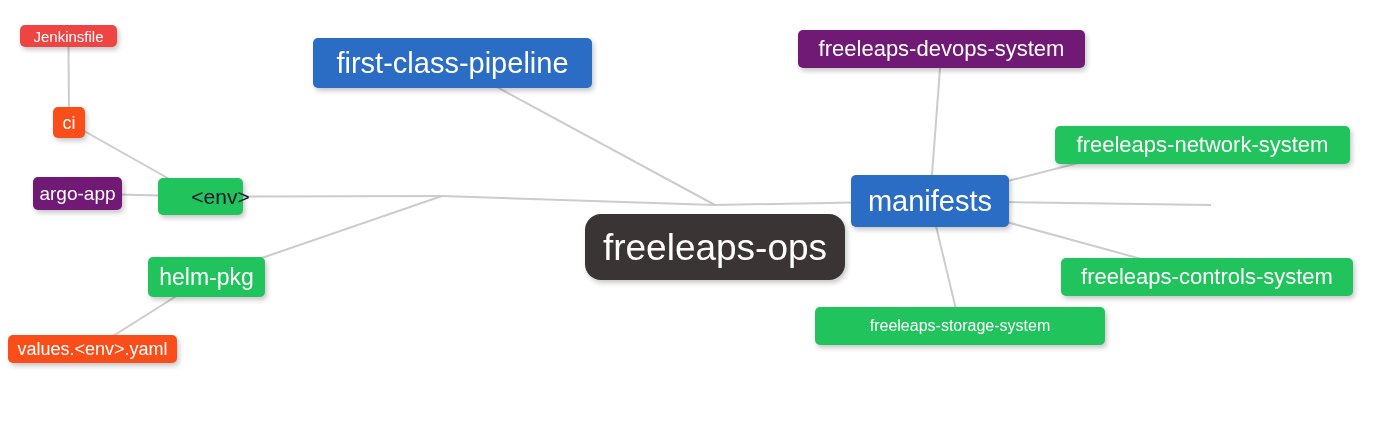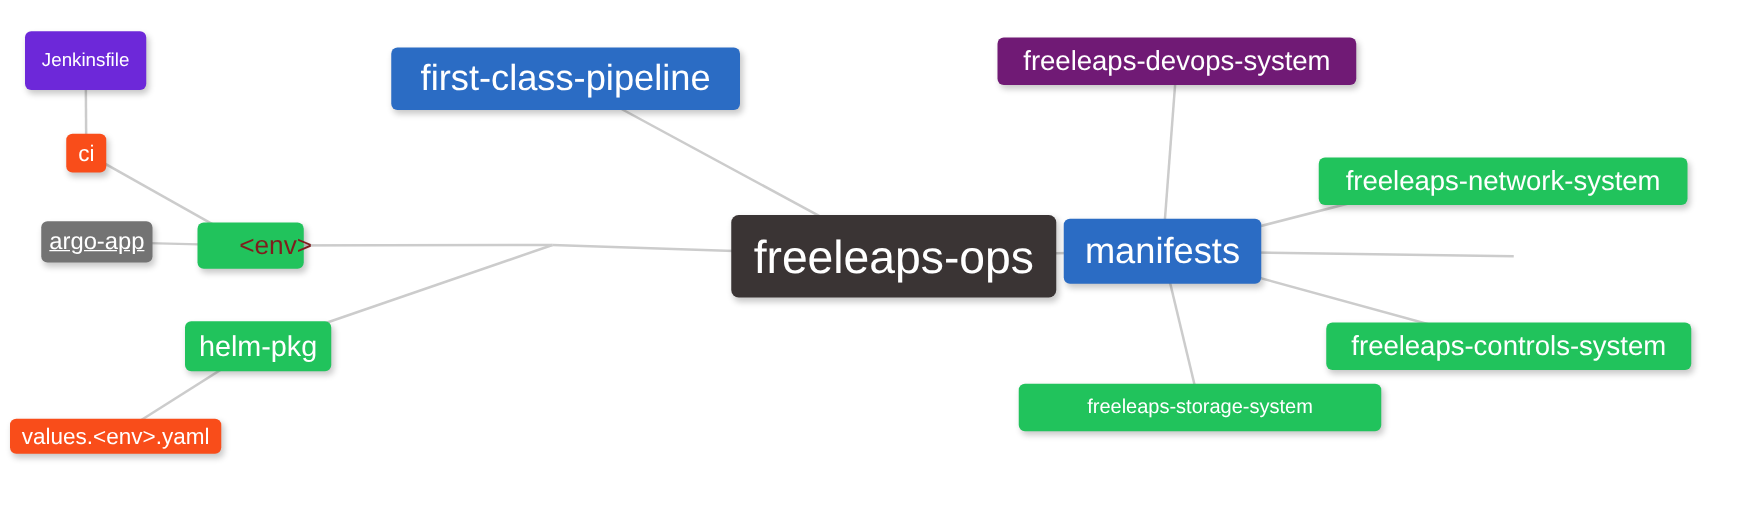--- a/index.html
+++ b/index.html
@@ -37,21 +37,21 @@
     align-items: center;
     justify-content: center;
     color: #ffffff;
     border-radius: 5px;
     box-shadow: 2px 3px 5px rgba(0,0,0,0.22);
     white-space: nowrap;
     cursor: default;
     user-select: none;
     line-height: 1;
   }
-  .node.root { border-radius: 6px; }
+  .node.root { border-radius: 16px; margin-top: 42px; }
 </style>
 </head>
 <body>
 
 <div id="mindmap">
   <svg id="edges-layer" xmlns="http://www.w3.org/2000/svg" width="1390" height="421" viewBox="0 0 1390 421">
       <line x1="68.5" y1="41.5" x2="69" y2="122.5" stroke="#CCCCCC" stroke-width="2"></line>
       <line x1="69" y1="122.5" x2="200.5" y2="196.5" stroke="#CCCCCC" stroke-width="2"></line>
       <line x1="77.5" y1="193.5" x2="200.5" y2="196.5" stroke="#CCCCCC" stroke-width="2"></line>
       <line x1="200.5" y1="196.5" x2="442" y2="196" stroke="#CCCCCC" stroke-width="2"></line>
@@ -63,24 +63,24 @@
       <line x1="930" y1="201" x2="941.5" y2="49" stroke="#CCCCCC" stroke-width="2"></line>
       <line x1="930" y1="201" x2="1202.5" y2="131" stroke="#CCCCCC" stroke-width="2"></line>
       <line x1="930" y1="201" x2="1211" y2="205" stroke="#CCCCCC" stroke-width="2"></line>
       <line x1="930" y1="201" x2="1207" y2="277" stroke="#CCCCCC" stroke-width="2"></line>
       <line x1="930" y1="201" x2="960" y2="326" stroke="#CCCCCC" stroke-width="2"></line>
     </svg>
   <div id="nodes-layer">
       <div class="node root" style="left: 585px; top: 172px; width: 260px; height: 66px; font-size: 37px; background: rgb(58, 52, 52); color: rgb(255, 255, 255);">freeleaps-ops</div>
       <div class="node" style="left: 313px; top: 38px; width: 279px; height: 50px; font-size: 29px; background: rgb(43, 108, 196); color: rgb(255, 255, 255);">first-class-pipeline</div>
       <div class="node" style="left: 851px; top: 175px; width: 158px; height: 52px; font-size: 29px; background: rgb(43, 108, 196); color: rgb(255, 255, 255);">manifests</div>
-      <div class="node" style="left: 158px; top: 178px; width: 85px; height: 37px; font-size: 21px; background: rgb(33, 195, 92); color: #7f1d1d; padding-left: 40px;">&lt;env&gt;</div>
+      <div class="node" style="left: 158px; top: 178px; width: 85px; height: 37px; font-size: 21px; background: rgb(33, 195, 92); color: #0f172a; padding-left: 40px;">&lt;env&gt;</div>
       <div class="node" style="left: 148px; top: 257px; width: 117px; height: 40px; font-size: 23px; background: rgb(33, 195, 92); color: rgb(255, 255, 255);">helm-pkg</div>
       <div class="node" style="left: 798px; top: 30px; width: 287px; height: 38px; font-size: 22px; background: #701a75; color: rgb(255, 255, 255);">freeleaps-devops-system</div>
       <div class="node" style="left: 1055px; top: 112px; width: 295px; height: 38px; font-size: 22px; background: rgb(33, 195, 92); color: rgb(255, 255, 255); margin-top: 14px;">freeleaps-network-system</div>
       <div class="node" style="left: 1061px; top: 258px; width: 292px; height: 38px; font-size: 22px; background: rgb(33, 195, 92); color: rgb(255, 255, 255);">freeleaps-controls-system</div>
       <div class="node" style="left: 815px; top: 307px; width: 290px; height: 38px; font-size: 16px; background: rgb(33, 195, 92); color: rgb(255, 255, 255);">freeleaps-storage-system</div>
       <div class="node" style="left: 53px; top: 107px; width: 32px; height: 31px; font-size: 18px; background: rgb(249, 77, 26); color: rgb(255, 255, 255);">ci</div>
-      <div class="node" style="left: 33px; top: 177px; width: 89px; height: 33px; font-size: 19px; background: #737373; color: rgb(255, 255, 255); text-decoration: underline;">argo-app</div>
+      <div class="node" style="left: 33px; top: 177px; width: 89px; height: 33px; font-size: 19px; background: #701a75; color: rgb(255, 255, 255);">argo-app</div>
       <div class="node" style="left: 8px; top: 335px; width: 169px; height: 28px; font-size: 18px; background: rgb(249, 77, 26); color: rgb(255, 255, 255);">values.&lt;env&gt;.yaml</div>
-      <div class="node" style="left: 20px; top: 25px; width: 97px; height: 47px; font-size: 15px; background: #6d28d9; color: rgb(255, 255, 255);">Jenkinsfile</div>
+      <div class="node" style="left: 20px; top: 25px; width: 97px; height: 22px; font-size: 15px; background: #ef4444; color: rgb(255, 255, 255);">Jenkinsfile</div>
     </div>
 </div>
 
 </body></html>

